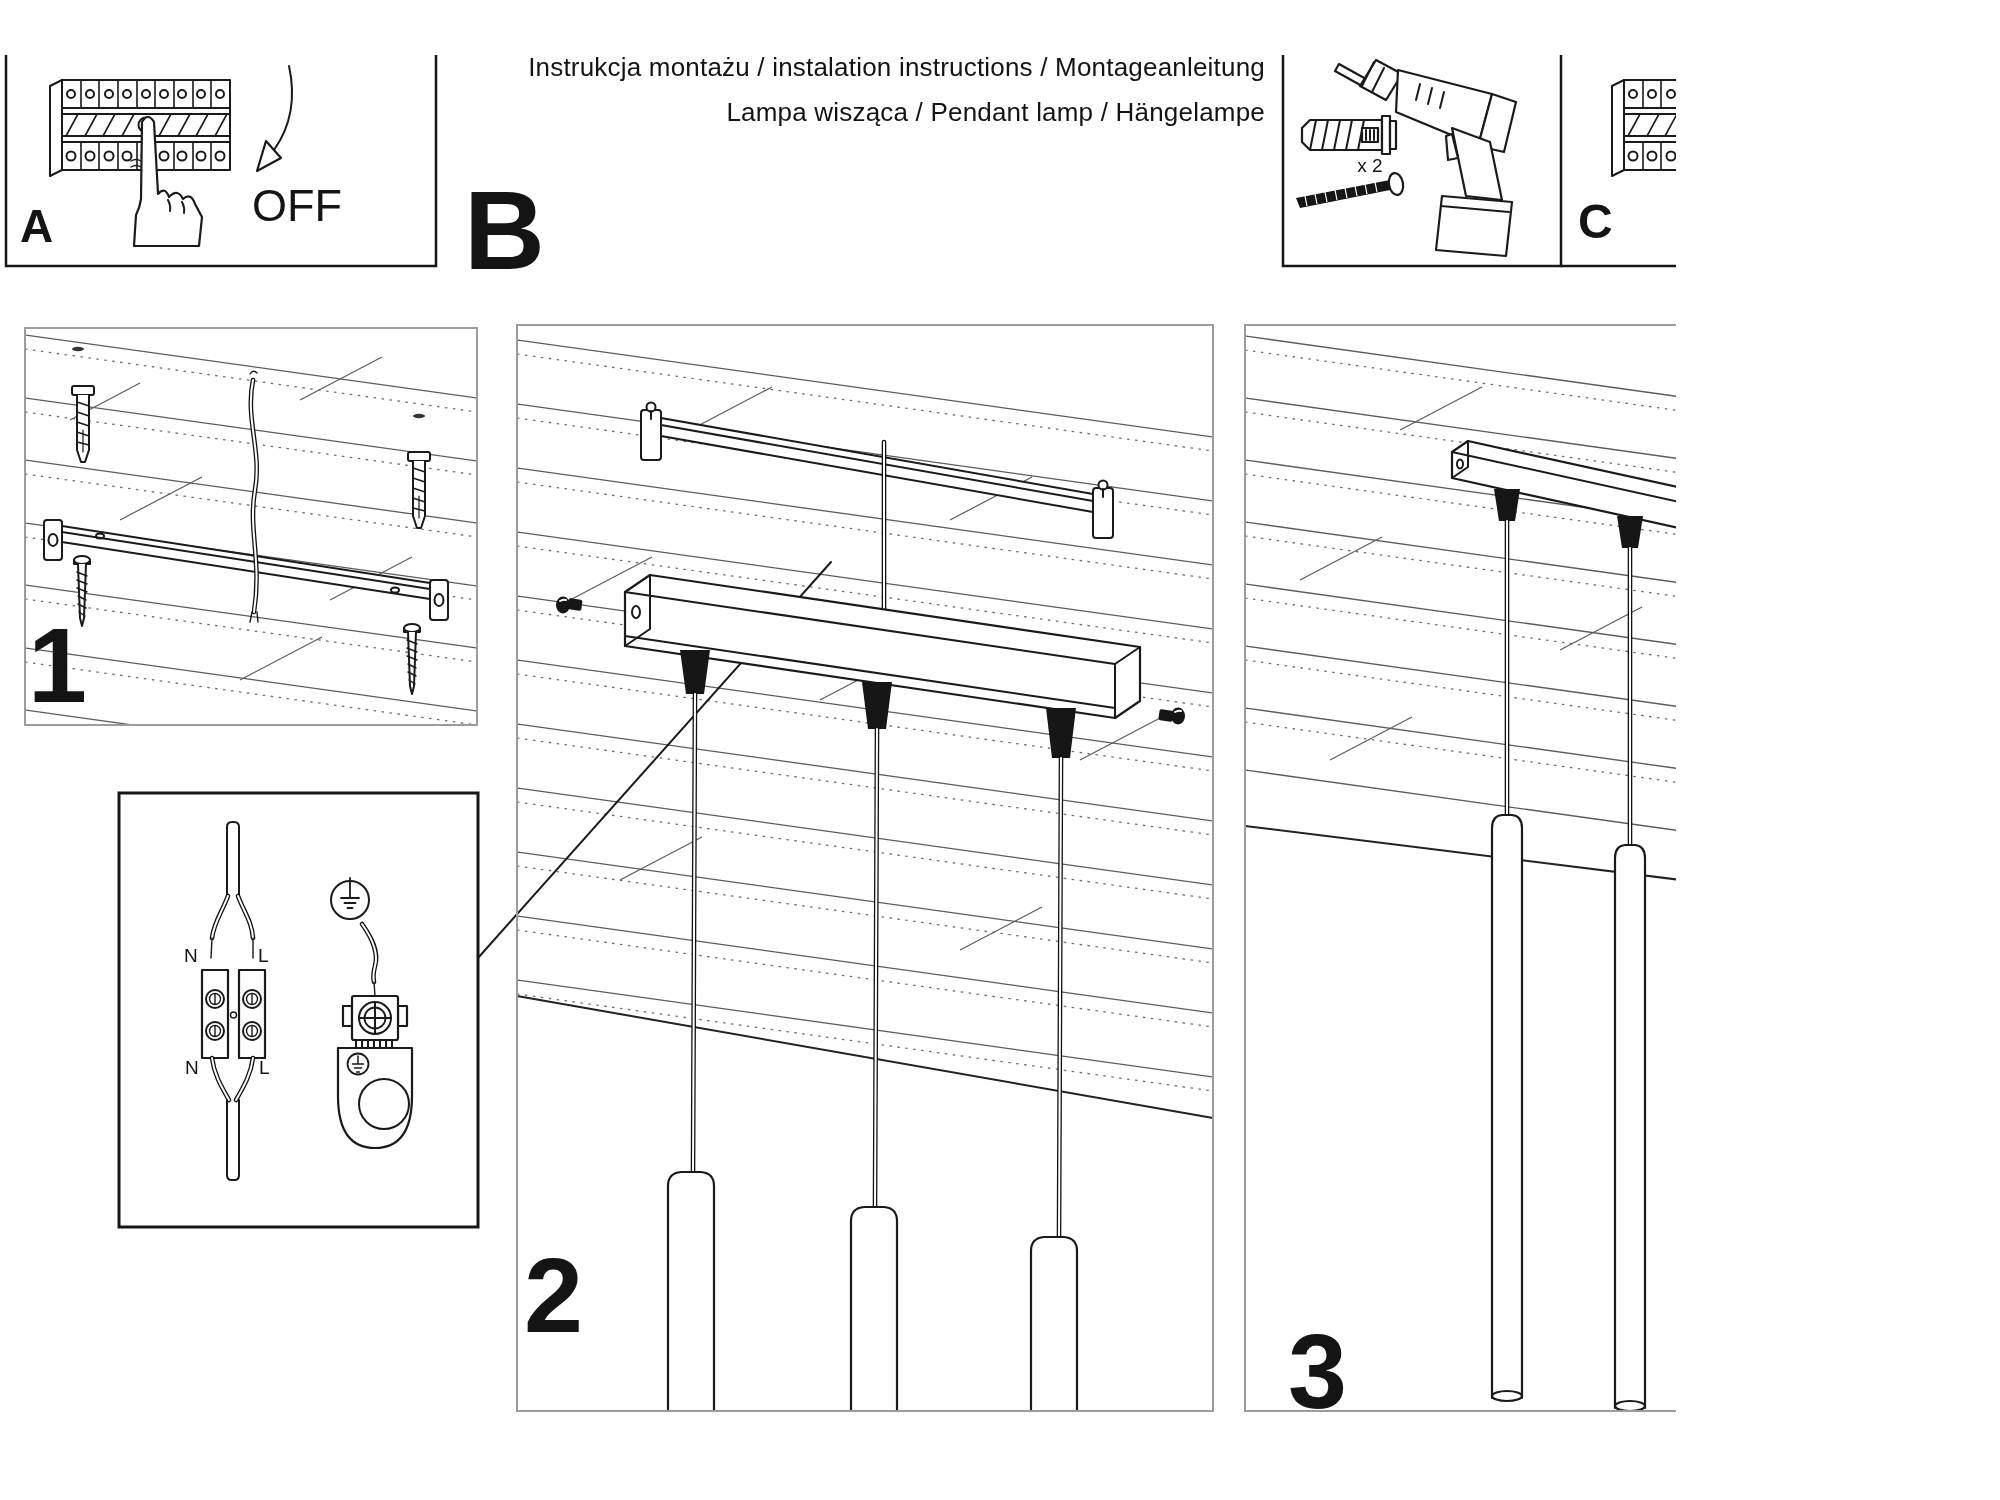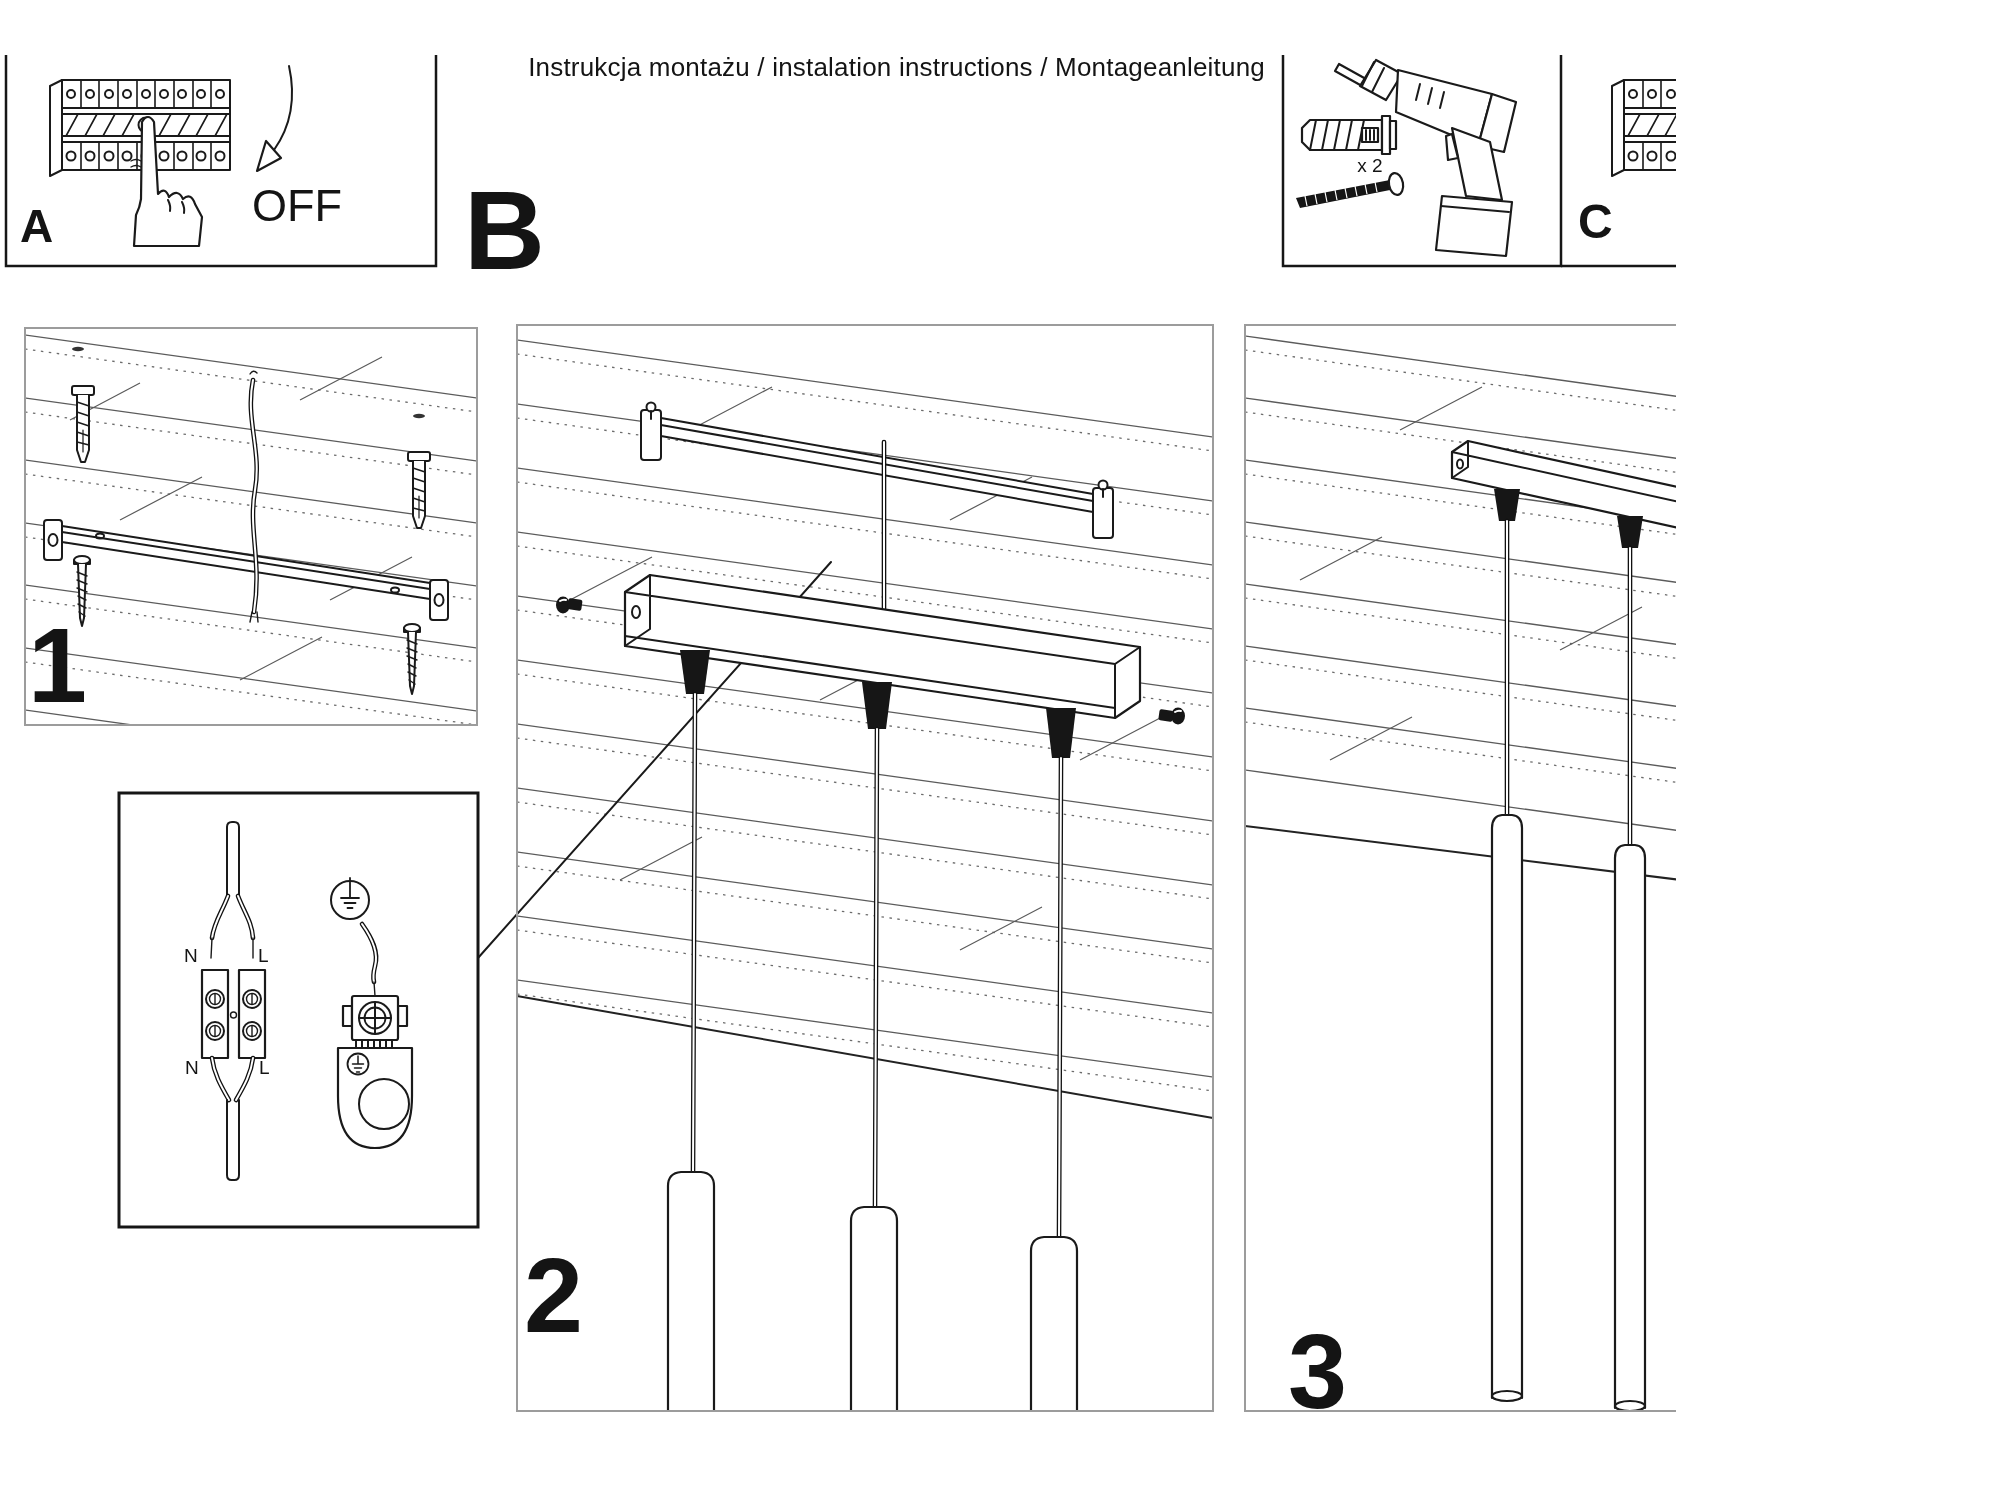--- a/index.html
+++ b/index.html
@@ -327,20 +327,21 @@
     <path class="k" stroke-width="1.4" d="M1420 84L1416 100M1432 88L1428 104M1444 92L1440 108"></path>
     <polygon class="kf" points="1492,94 1516,102 1504,152 1478,146"></polygon>
     <polygon class="kf" points="1452,128 1490,142 1502,200 1466,196"></polygon>
     <polygon class="kf" points="1446,136 1452,134 1458,158 1448,160"></polygon>
     <polygon class="kf" points="1442,196 1512,202 1506,256 1436,250"></polygon>
     <path class="k" stroke-width="1.4" d="M1441 206L1509 212"></path>
   </g>
 </svg>
 
 <div class="txt title" style="left:437px;top:54px;">Instrukcja montażu / instalation instructions / Montageanleitung</div>
+<div class="txt title" style="left:437px;top:99px;">Lampa wisząca / Pendant lamp / Hängelampe</div>
 
 <div class="txt biglabel" style="left:20px;top:203px;font-size:46px;">A</div>
 <div class="txt" style="left:240px;top:183px;font-size:45px;margin-left:12px;">OFF</div>
 
 <div class="txt biglabel" style="left:464px;top:175px;font-size:112px;">B</div>
 
 <div class="txt small" style="left:1338px;top:156px;width:64px;text-align:center;">x 2</div>
 
 <div class="txt biglabel" style="left:1578px;top:198px;font-size:48px;">C</div>
 <div class="txt" style="left:1904px;top:181px;font-size:45px;">ON</div>

